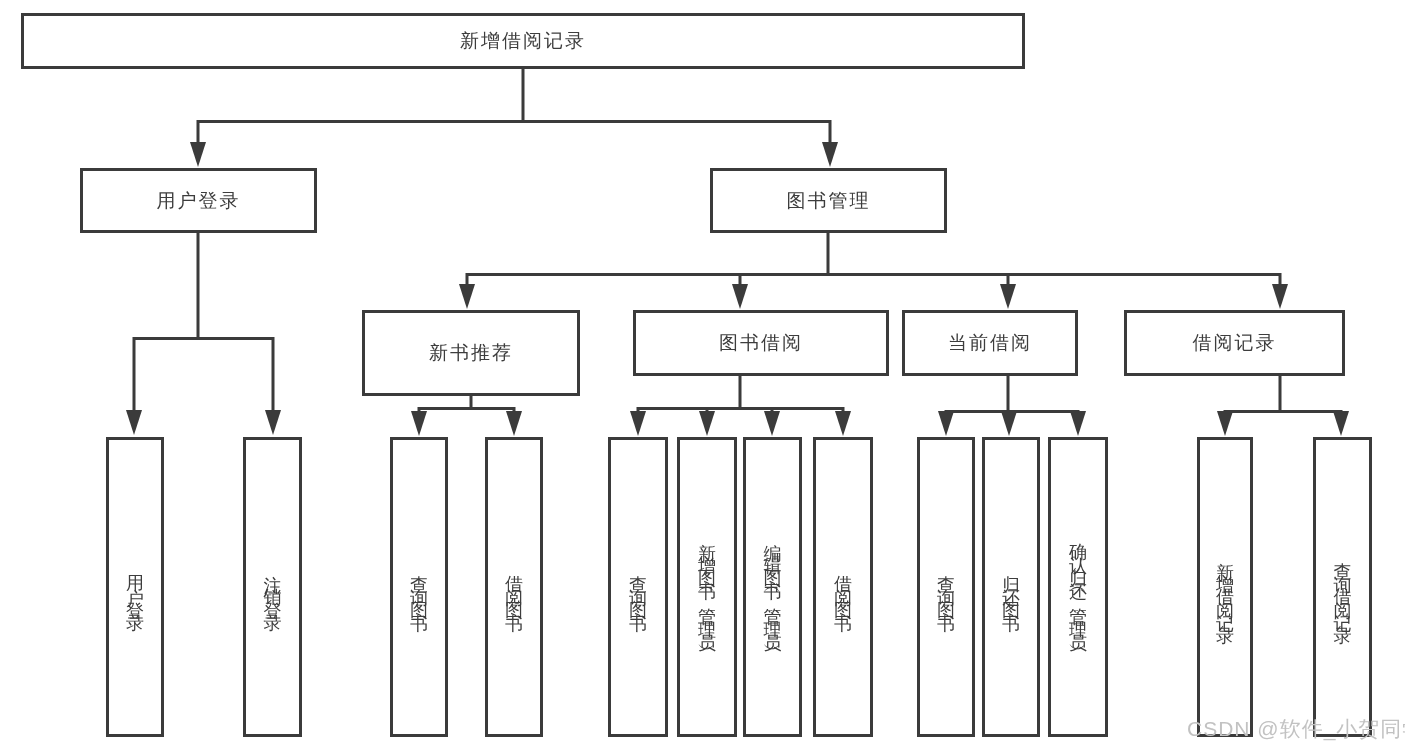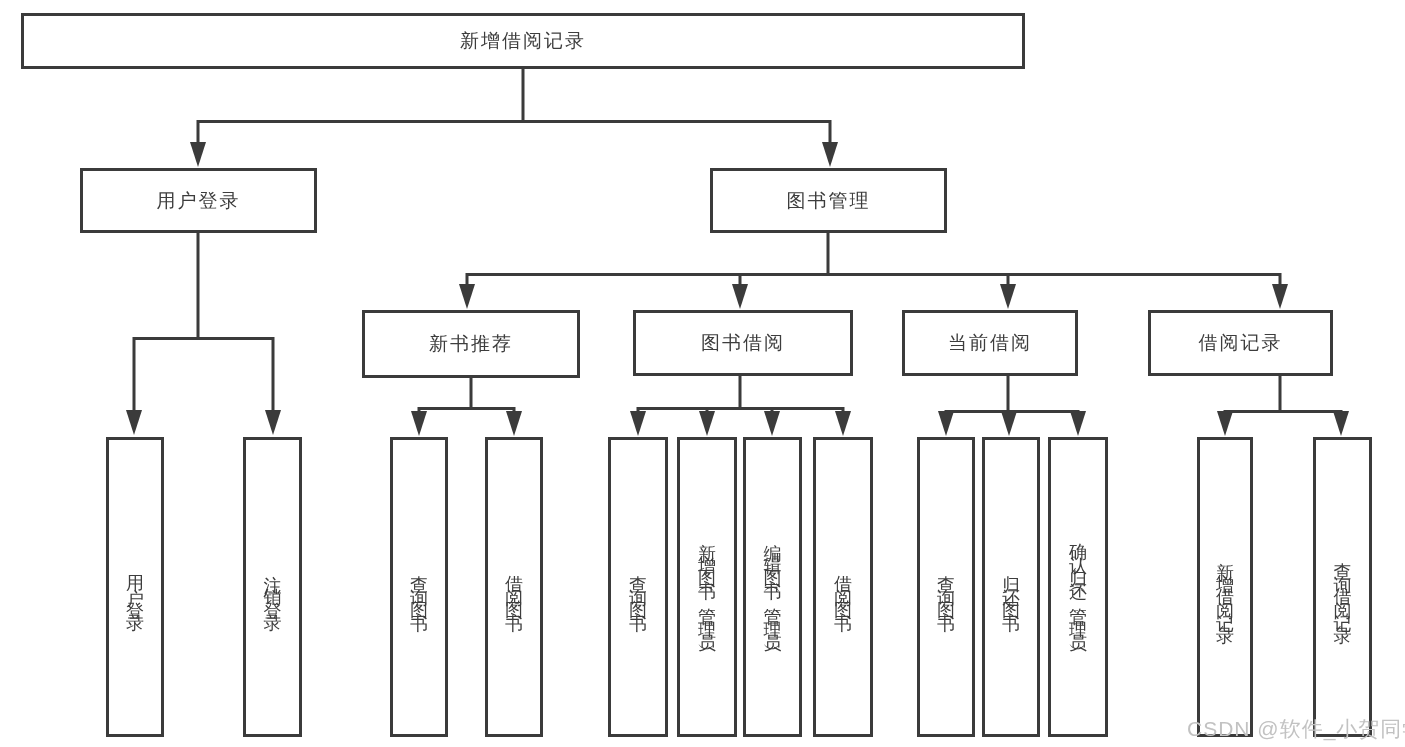--- a/index.html
+++ b/index.html
@@ -78,30 +78,30 @@
     <span>新增借阅记录</span>
   </div>
 
   <div class="hbox" style="left:80px;top:168px;width:237px;height:65px;">
     <span>用户登录</span>
   </div>
   <div class="hbox" style="left:710px;top:168px;width:237px;height:65px;align-items:center;">
     <span>图书管理</span>
   </div>
 
-  <div class="hbox" style="left:362px;top:310px;width:218px;height:68px;">
+  <div class="hbox" style="left:362px;top:310px;width:218px;height:86px;">
     <span>新书推荐</span>
   </div>
-  <div class="hbox" style="left:633px;top:310px;width:220px;height:66px;">
+  <div class="hbox" style="left:633px;top:310px;width:256px;height:66px;">
     <span>图书借阅</span>
   </div>
   <div class="hbox" style="left:902px;top:310px;width:176px;height:66px;">
     <span>当前借阅</span>
   </div>
-  <div class="hbox" style="left:1148px;top:310px;width:185px;height:66px;">
+  <div class="hbox" style="left:1124px;top:310px;width:221px;height:66px;">
     <span>借阅记录</span>
   </div>
 
   <div class="vbox" style="left:106px;top:437px;width:58px;">
     <span class="vtext">用户登录</span>
   </div>
   <div class="vbox" style="left:243px;top:437px;width:59px;">
     <span class="vtext">注销登录</span>
   </div>
 

